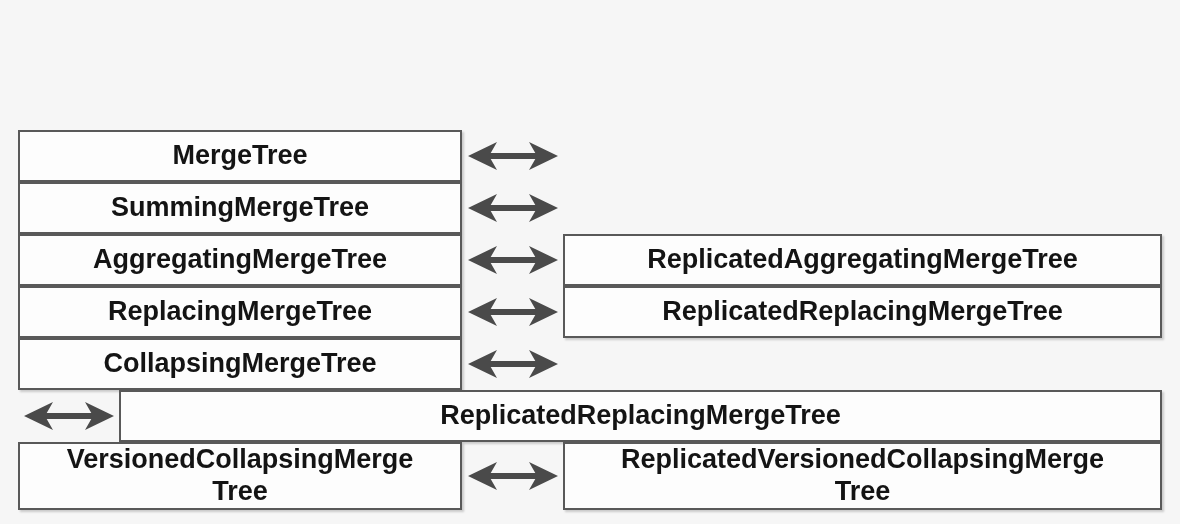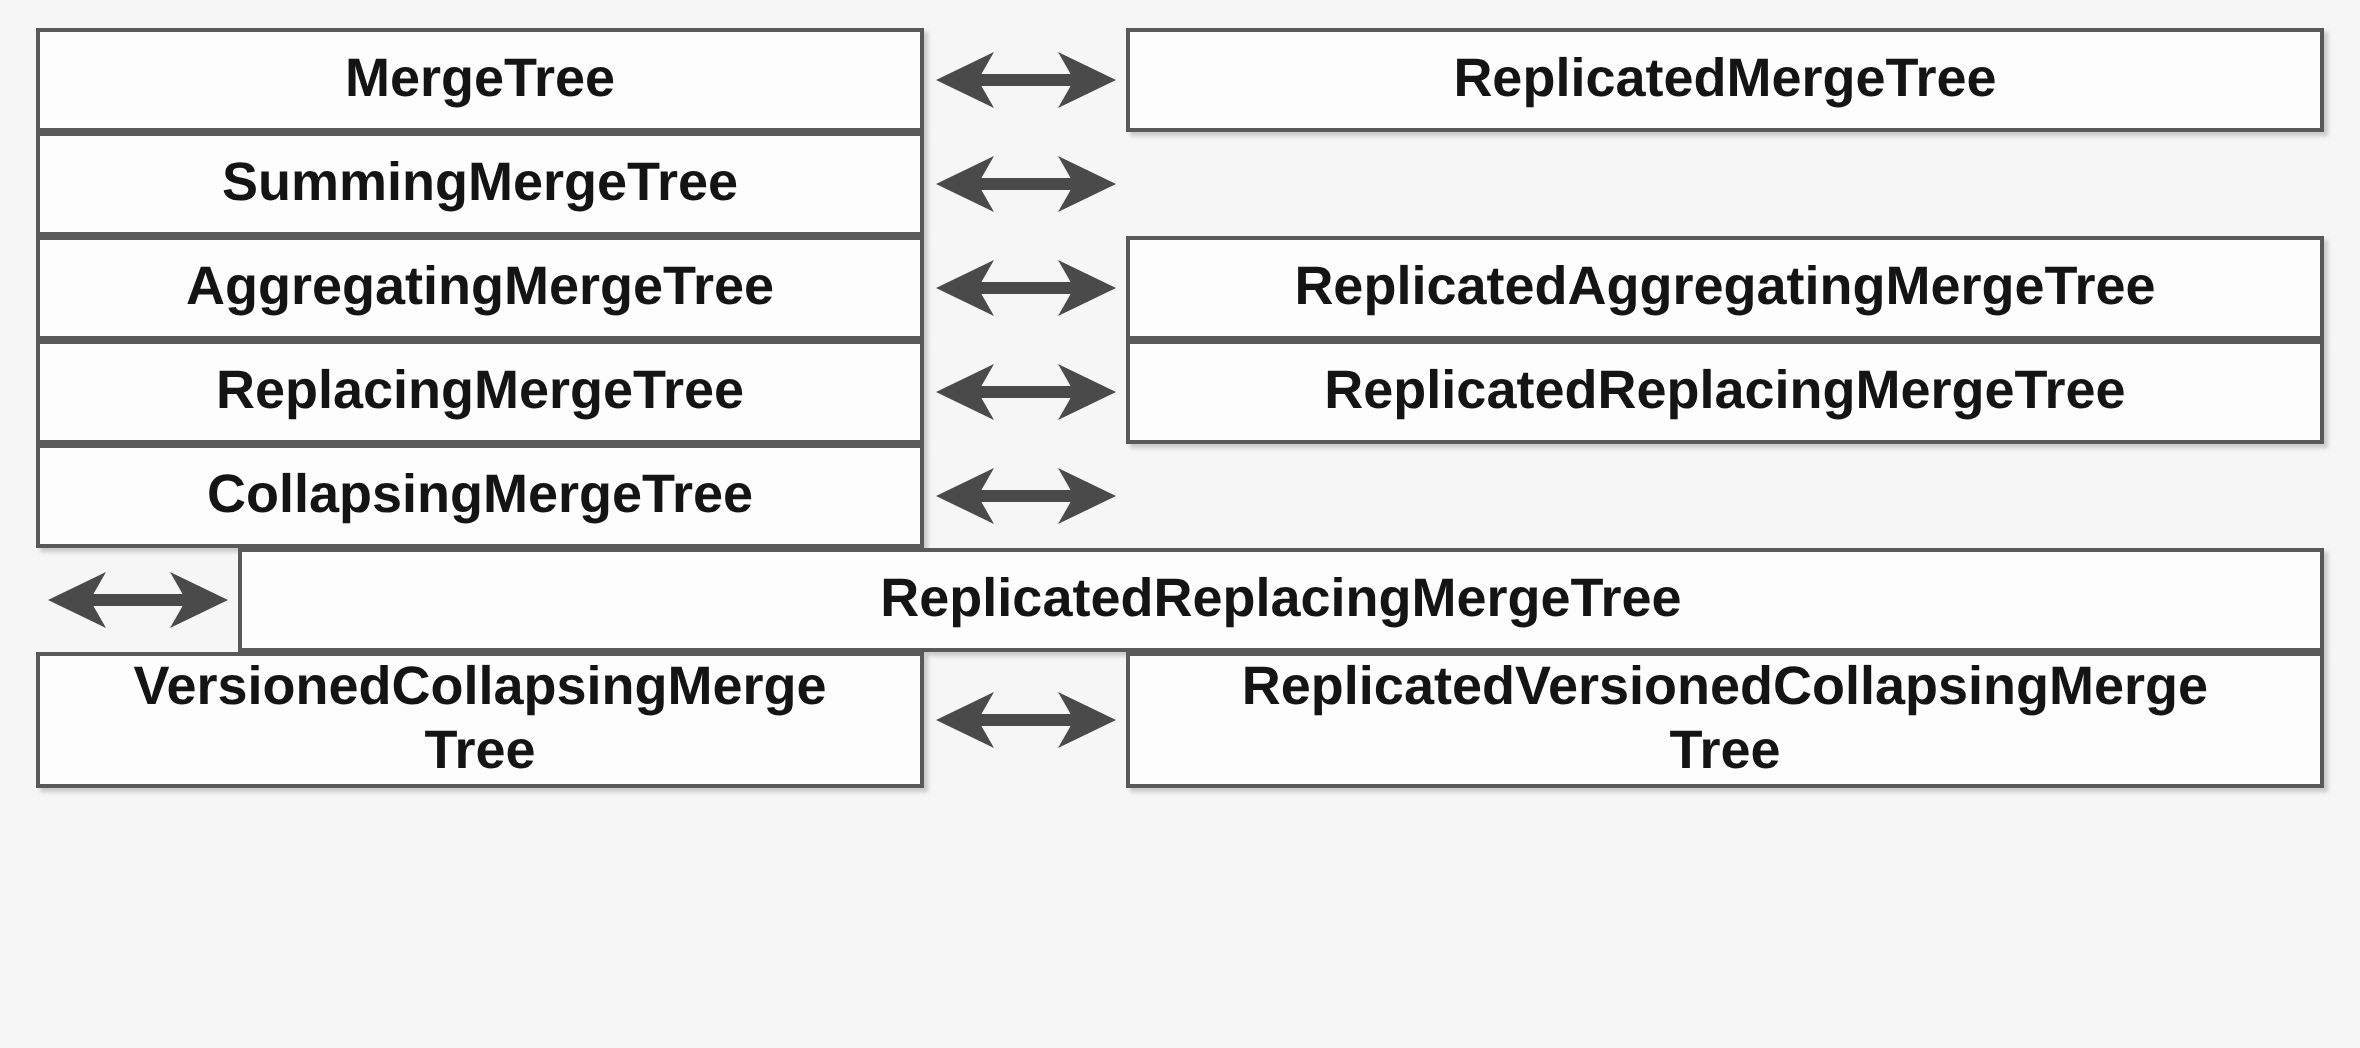--- a/index.html
+++ b/index.html
@@ -9,21 +9,21 @@
     font-family: "Liberation Sans", "DejaVu Sans", sans-serif;
   }
   .diagram {
     box-sizing: border-box;
     width: 1180px;
     height: 524px;
     padding: 14px 18px;
     background: #f6f6f6;
     display: flex;
     flex-direction: column;
-    justify-content: flex-start;
+    justify-content: flex-end;
   }
   .row {
     display: flex;
     align-items: stretch;
     height: 52px;
   }
   .row.tall {
     height: 68px;
   }
   .box {
@@ -64,23 +64,20 @@
   <div class="row">
     <div class="box left">
       <span class="label">MergeTree</span>
     </div>
     <div class="arrow-cell">
       <svg width="92" height="32" viewBox="0 0 92 32" fill="#4a4a4a" xmlns="http://www.w3.org/2000/svg">
         <path d="M1 16 L30 2 L22 16 L30 30 Z"></path>
         <path d="M91 16 L62 2 L70 16 L62 30 Z"></path>
         <rect x="20" y="13" width="52" height="6"></rect>
       </svg>
-    </div>
-    <div class="box right">
-      <span class="label">ReplicatedMergeTree</span>
     </div>
   </div>
 
   <div class="row">
     <div class="box left">
       <span class="label">SummingMergeTree</span>
     </div>
     <div class="arrow-cell">
       <svg width="92" height="32" viewBox="0 0 92 32" fill="#4a4a4a" xmlns="http://www.w3.org/2000/svg">
         <path d="M1 16 L30 2 L22 16 L30 30 Z"></path>

